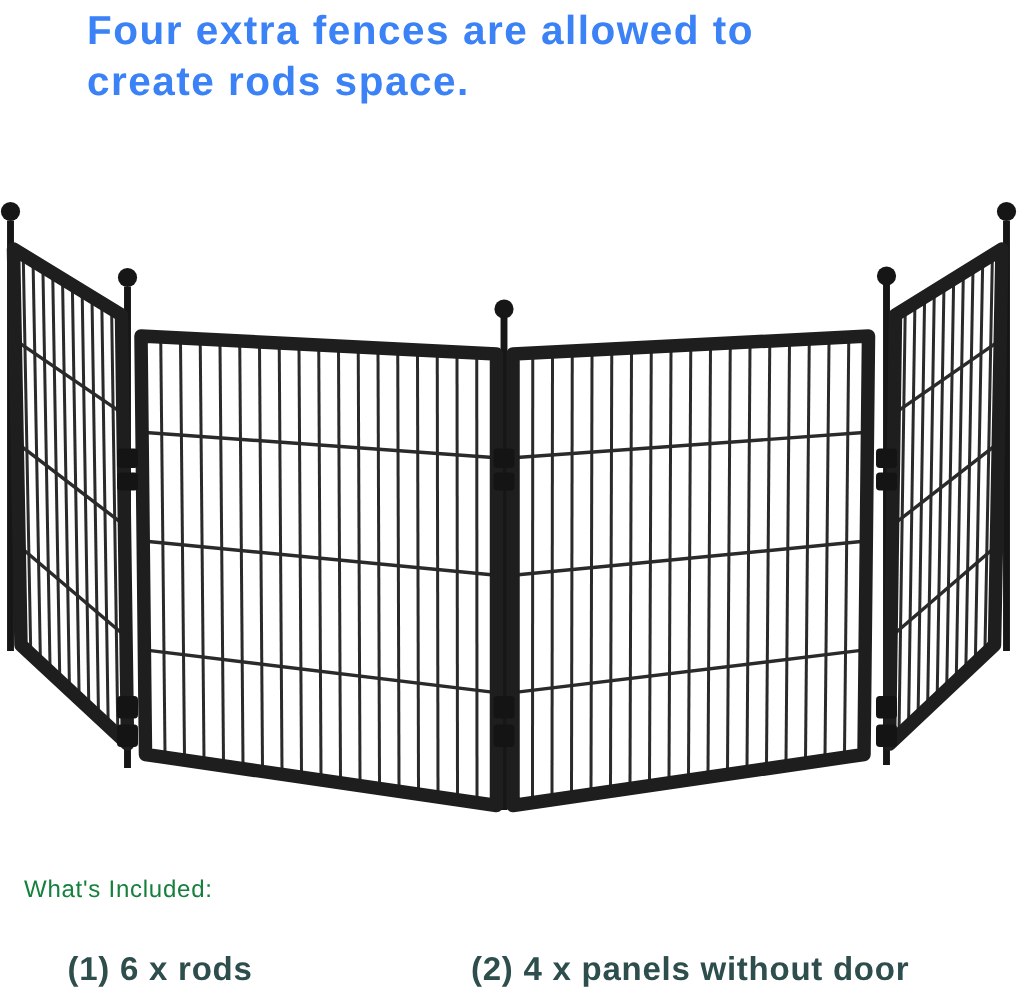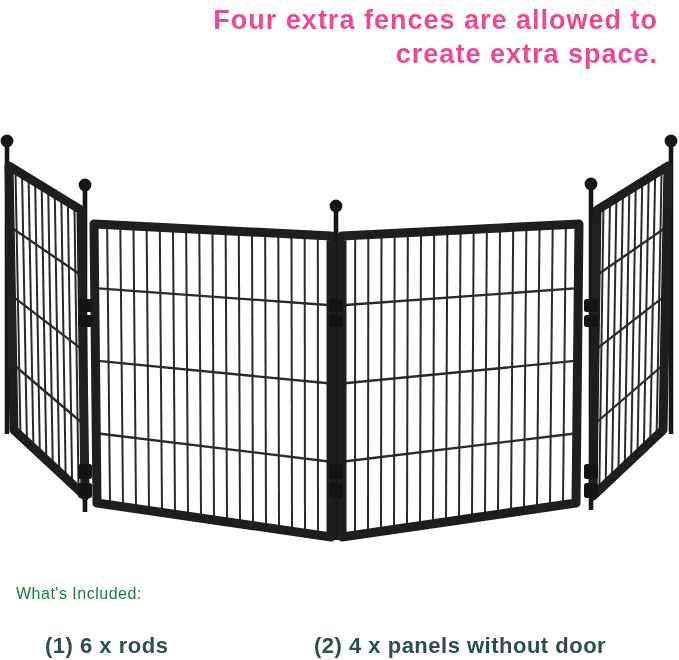--- a/index.html
+++ b/index.html
@@ -5,43 +5,43 @@
   html,body{margin:0;padding:0;background:#ffffff;}
   #canvas{
     position:relative;
     width:679px;height:660px;
     background:#ffffff;
     overflow:hidden;
     font-family:"Liberation Sans","DejaVu Sans",sans-serif;
   }
   .headline{
     position:absolute;left:58px;top:3px;width:600px;
-    color:#ec4899;
-    font-size:27px;font-weight:bold;line-height:34px;letter-spacing:1px;text-align:right;
+    color:#3b82f6;
+    font-size:27px;font-weight:bold;line-height:34px;letter-spacing:1px;
   }
   #fence-svg{position:absolute;left:0;top:0;}
   .included-title{
     position:absolute;left:16px;top:585px;
     color:#15803d;font-size:16px;font-weight:normal;letter-spacing:0.5px;
   }
   .included-item{
     position:absolute;top:633px;
     color:#2d4e4c;font-size:22px;font-weight:bold;letter-spacing:0.5px;
   }
   .item-1{left:45px;}
   .item-2{left:314px;}
 </style>
 </head>
 <body>
 
 <div id="canvas">
 
   <div class="headline">
     <div>Four extra fences are allowed to</div>
-    <div>create extra space.</div>
+    <div>create rods space.</div>
   </div>
 
   <svg id="fence-svg" width="679" height="660" viewBox="0 0 679 660">
       <line x1="7" y1="147" x2="7" y2="434" stroke="#161616" stroke-width="4.6"></line>
       <line x1="85" y1="191" x2="85" y2="512" stroke="#161616" stroke-width="4.6"></line>
       <line x1="336" y1="212" x2="336" y2="540" stroke="#161616" stroke-width="4.6"></line>
       <line x1="591" y1="190" x2="591" y2="510" stroke="#161616" stroke-width="4.6"></line>
       <line x1="671" y1="147" x2="671" y2="434" stroke="#161616" stroke-width="4.6"></line>
       <line x1="15.545454545454547" y1="173" x2="20.454545454545453" y2="433" stroke="#2a2a2a" stroke-width="2"></line>
       <line x1="22.090909090909093" y1="177" x2="26.90909090909091" y2="439" stroke="#2a2a2a" stroke-width="2"></line>

